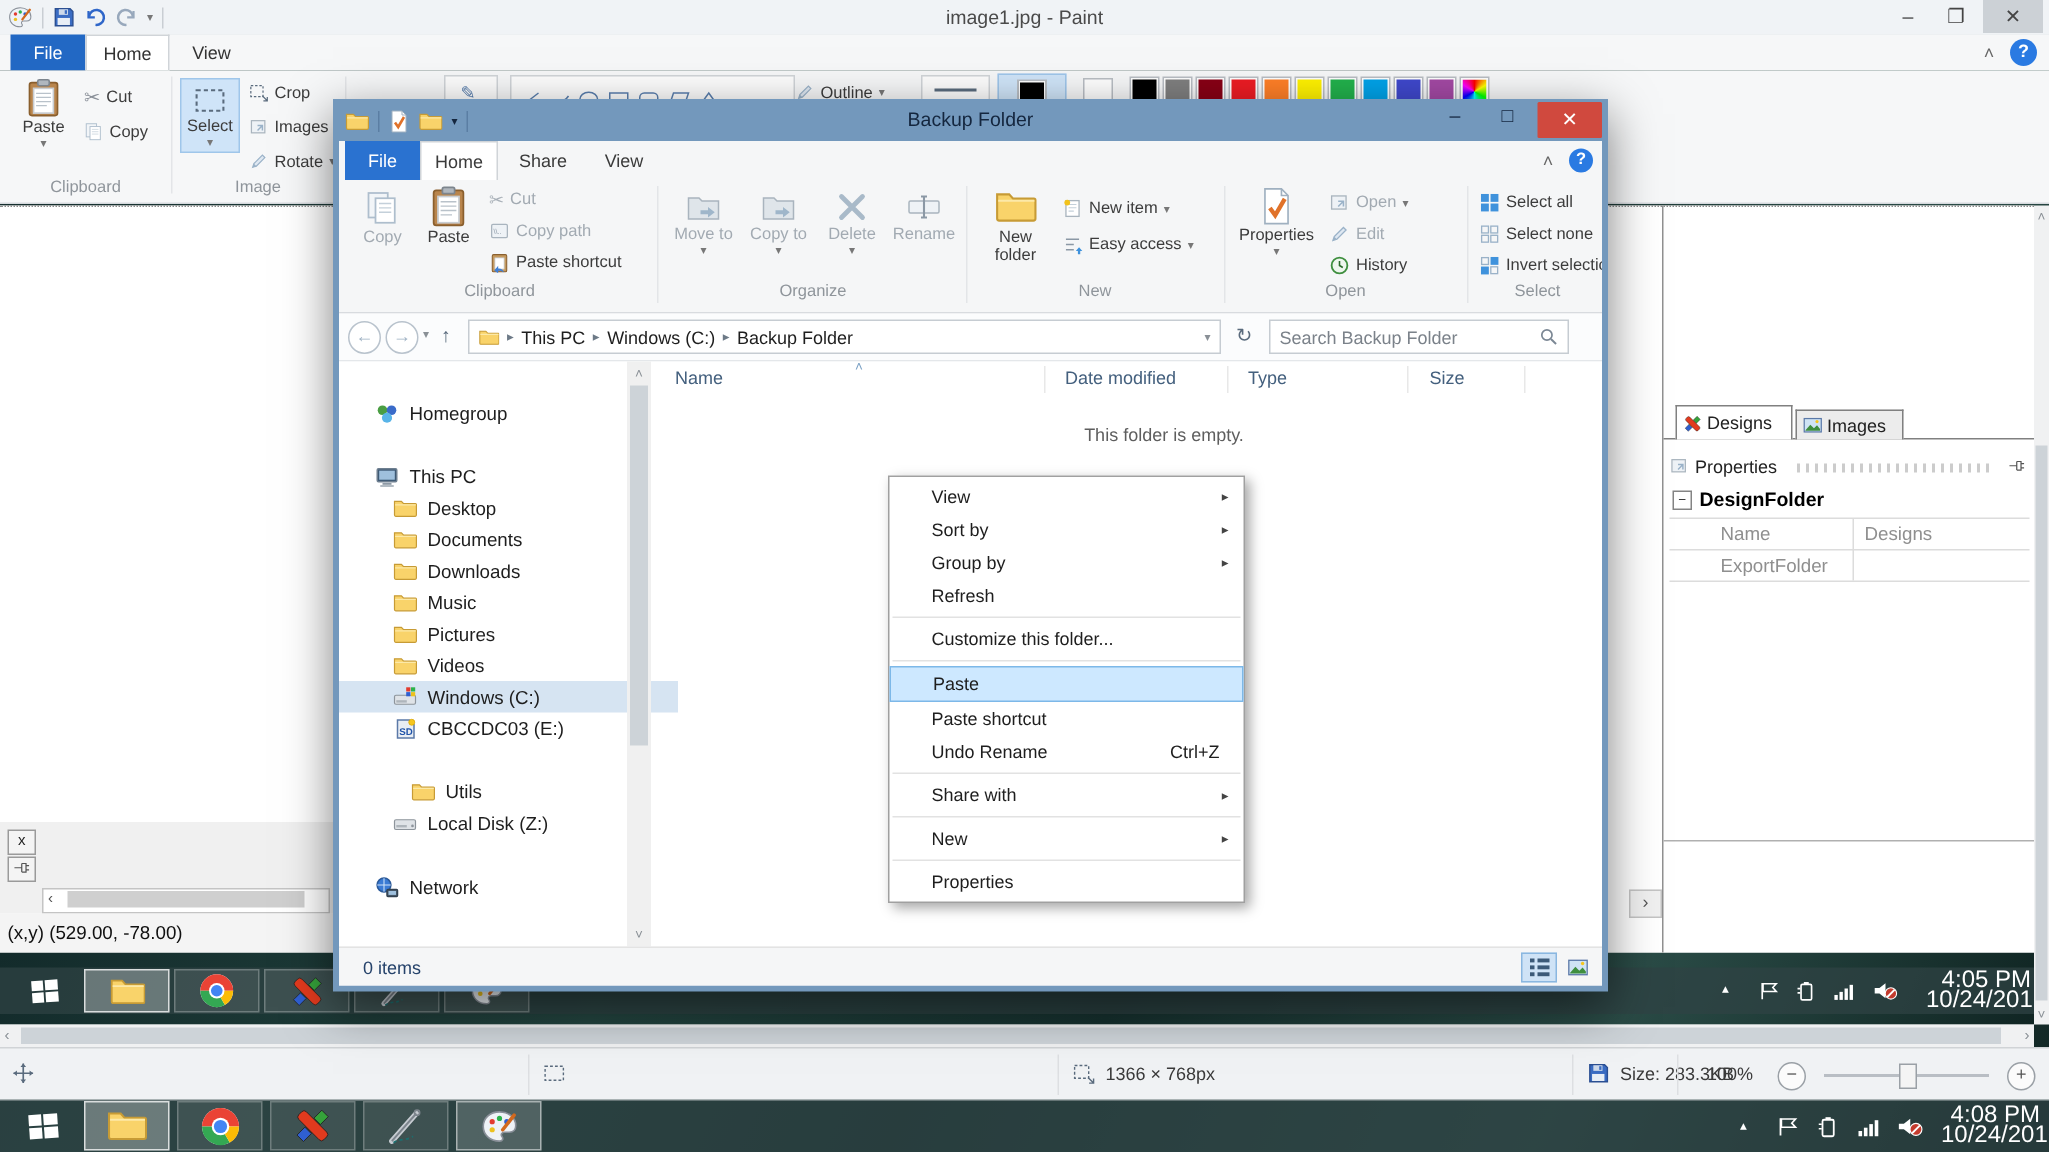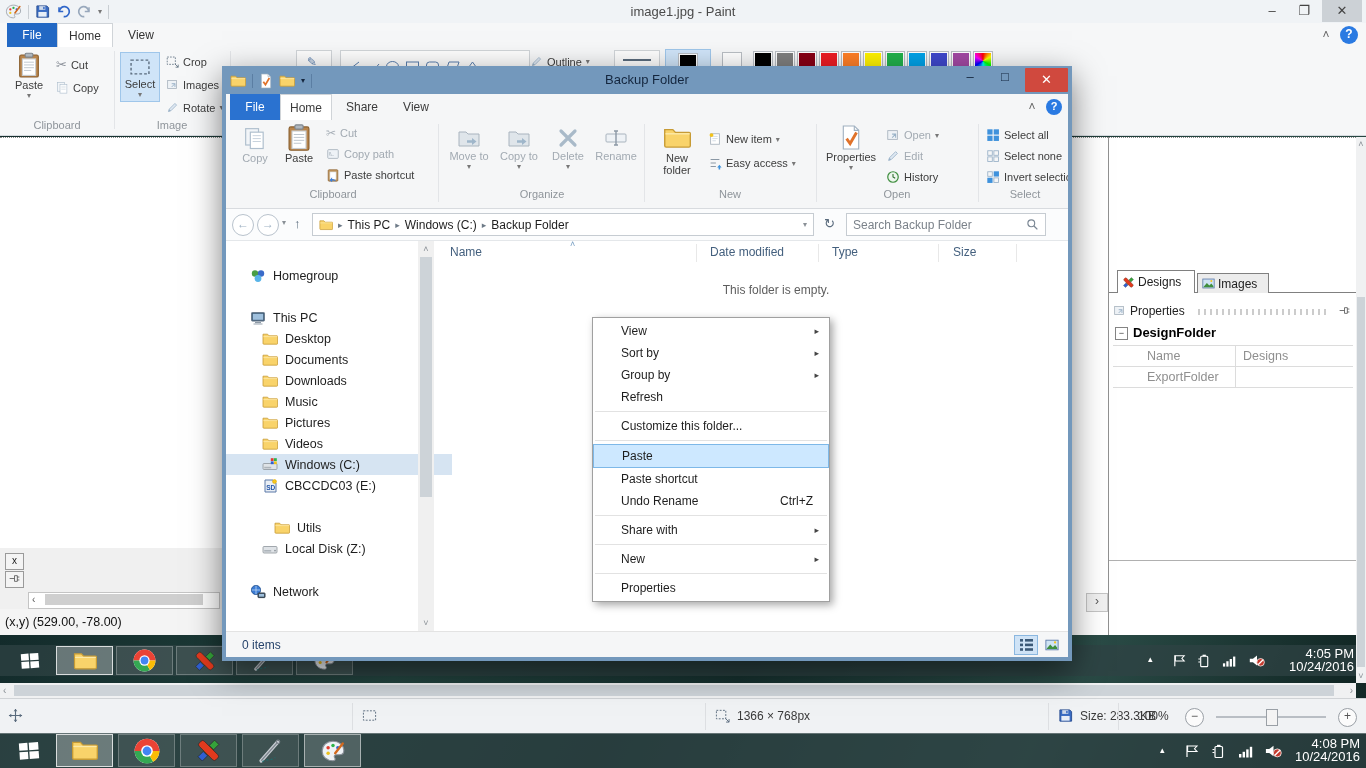--- a/index.html
+++ b/index.html
@@ -39,21 +39,21 @@
   .gridline{position:absolute;background:#dcdcdc;}
   .gray-t{color:#8f8f8f;}
   
   .tbar{left:0;width:1366px;background:rgba(47,66,68,0.72);z-index:4;}
   .tbtn{position:absolute;top:1px;box-sizing:border-box;border:1px solid rgba(255,255,255,0.25);
         background:rgba(130,140,142,0.22);display:flex;align-items:center;justify-content:center;}
   .tbtn.act{background:rgba(255,255,255,0.30);border-color:rgba(255,255,255,0.75);}
   .tbtn.act2{background:rgba(255,255,255,0.18);border-color:rgba(255,255,255,0.5);}
   .tstart{position:absolute;display:flex;align-items:center;justify-content:center;}
   .tray-g{position:absolute;color:#fff;}
-  .tclock{position:absolute;color:#fff;font-size:13px;line-height:13px;text-align:right;white-space:nowrap;}
+  .tclock{position:absolute;color:#fff;font-size:16px;line-height:13px;text-align:right;white-space:nowrap;}
   
   .xw{left:222px;top:66px;width:850px;height:595px;background:#7398bc;z-index:5;
       box-shadow:0 10px 30px rgba(0,0,0,0.5);}
   .xw-title{left:0;top:0;width:850px;height:28px;}
   .xw-name{left:0;top:6px;width:850px;text-align:center;font-size:13px;color:#14263e;}
   .xclose{background:#d0493e;color:#fff;border-radius:1px;}
   .xcontent{left:4px;top:28px;width:842px;height:563px;background:#f5f6f7;overflow:hidden;}
   .xtabs{left:0;top:0;width:842px;height:26px;background:#f5f6f7;}
   .xtab{position:absolute;top:0;height:26px;line-height:26px;text-align:center;font-size:12px;color:#3b3b3b;}
   .xribbon{left:0;top:26px;width:842px;height:88px;background:#f5f6f7;border-bottom:1px solid #d8dbdf;}

